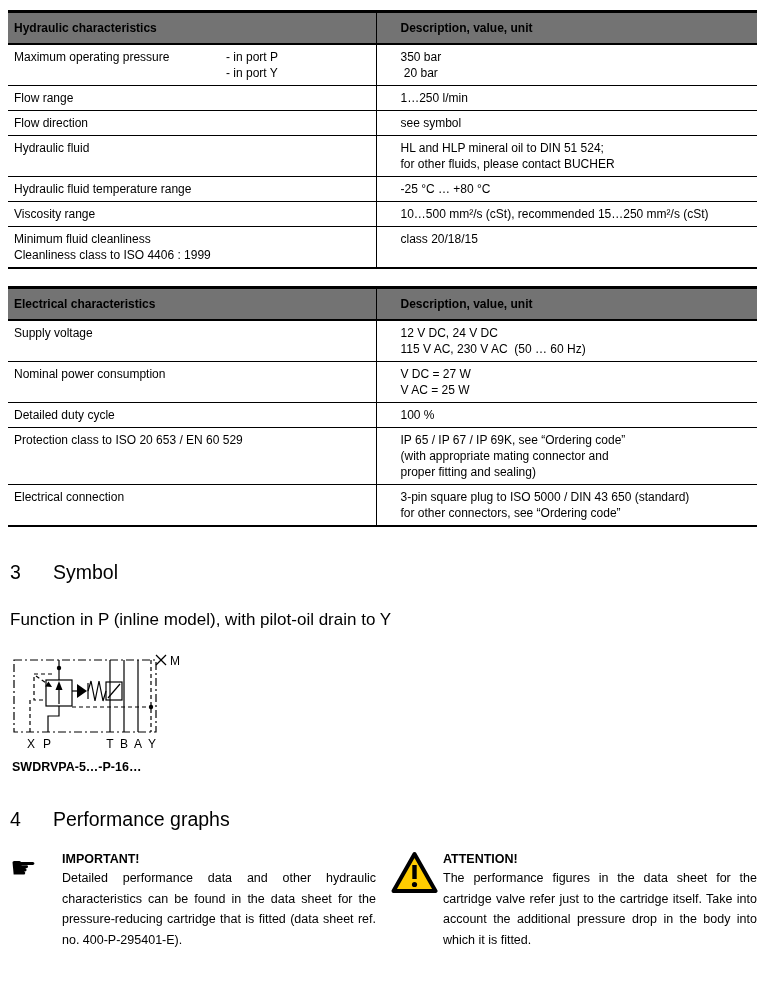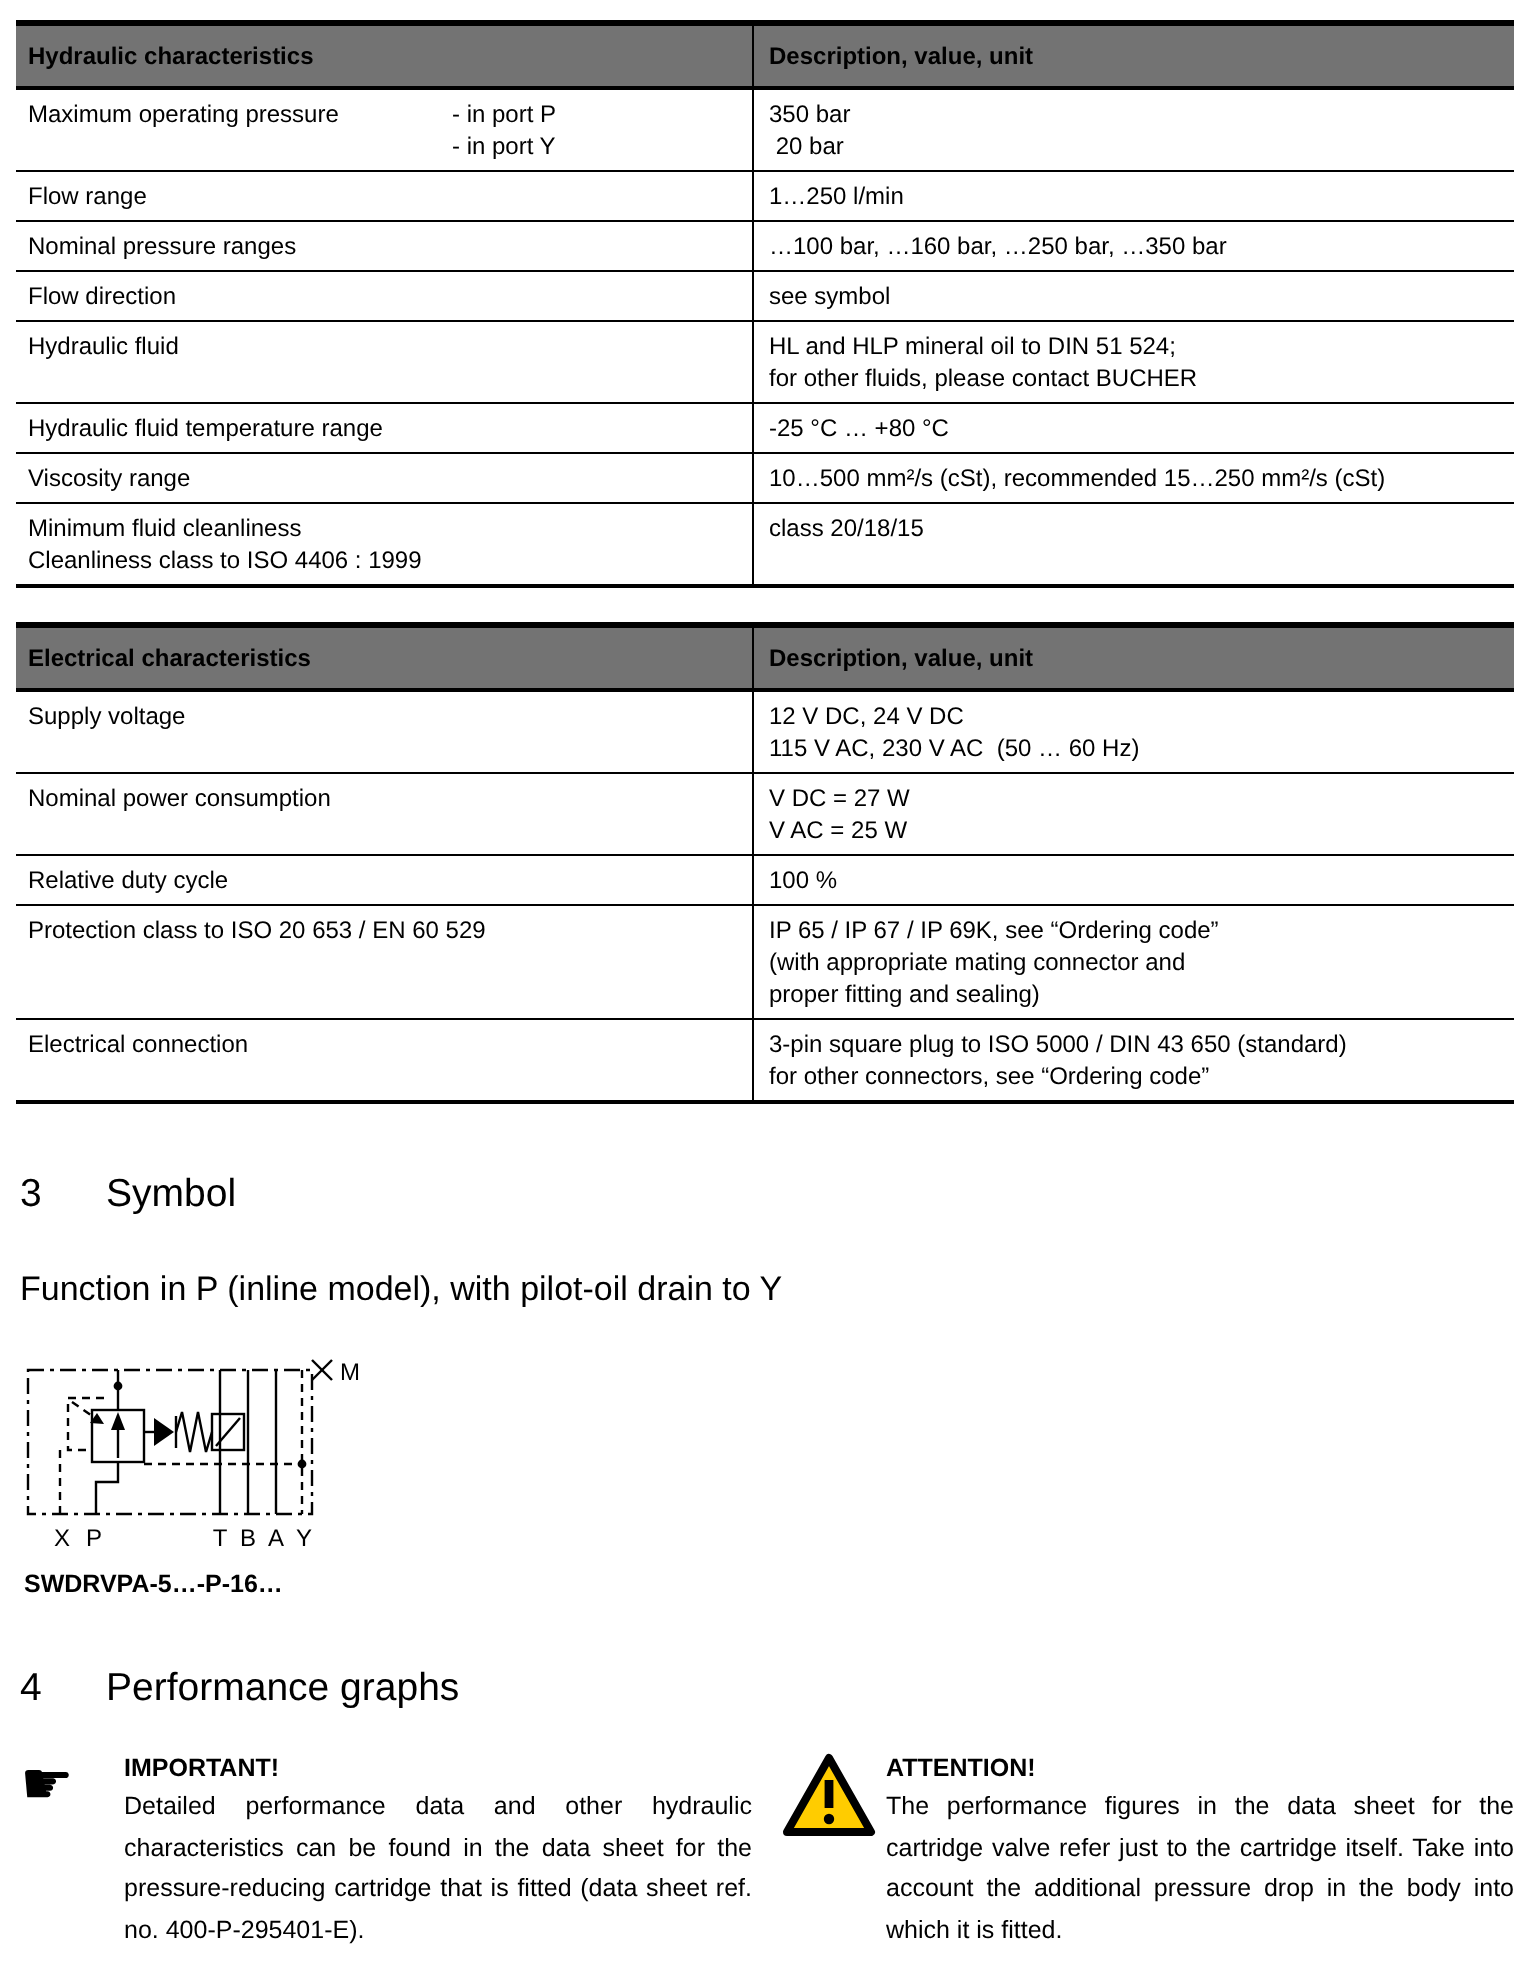--- a/index.html
+++ b/index.html
@@ -9,21 +9,21 @@
   
   table.spec-table{border-collapse:collapse;width:749px;table-layout:fixed;
     border-top:3px solid #000;border-bottom:2px solid #000;}
   table.spec-table col.c1{width:368px;}
   table.spec-table th, table.spec-table td{
     font-size:12px;line-height:16px;text-align:left;vertical-align:top;
     padding:4px 8px 4px 6px;border-bottom:1px solid #000;}
   table.spec-table thead th{
     background:#737373;font-weight:bold;padding-top:7px;padding-bottom:7px;
     border-bottom:2px solid #000;}
-  table.spec-table th+th, table.spec-table td+td{border-left:1px solid #000;padding-left:8px;}
+  table.spec-table th+th, table.spec-table td+td{border-left:1px solid #000;padding-left:24px;}
   .pre{white-space:pre-line;}
   .split{display:flex;}
   .split .lbl{width:212px;flex:none;}
   .pad-lg td{padding-bottom:14px;}
   .tbl-gap{margin-top:17px;}
 
   
   .heading{display:flex;align-items:baseline;font-size:19.5px;line-height:23px;margin:34px 0 0 2px;}
   .heading .hnum{width:43px;flex:none;}
 
@@ -74,24 +74,20 @@
           </div>
         </td>
         <td class="pre">350 bar
 &nbsp;20 bar</td>
       </tr>
       <tr>
         <td>Flow range</td>
         <td class="pre">1…250 l/min</td>
       </tr>
       <tr>
-        <td>Nominal pressure ranges</td>
-        <td class="pre">…100 bar, …160 bar, …250 bar, …350 bar</td>
-      </tr>
-      <tr>
         <td>Flow direction</td>
         <td class="pre">see symbol</td>
       </tr>
       <tr>
         <td>Hydraulic fluid</td>
         <td class="pre">HL and HLP mineral oil to DIN 51 524;
 for other fluids, please contact BUCHER</td>
       </tr>
       <tr>
         <td>Hydraulic fluid temperature range</td>
@@ -125,21 +121,21 @@
         <td>Supply voltage</td>
         <td class="pre">12 V DC, 24 V DC
 115 V AC, 230 V AC &nbsp;(50 … 60 Hz)</td>
       </tr>
       <tr>
         <td>Nominal power consumption</td>
         <td class="pre">V DC = 27 W
 V AC = 25 W</td>
       </tr>
       <tr>
-        <td>Relative duty cycle</td>
+        <td>Detailed duty cycle</td>
         <td class="pre">100 %</td>
       </tr>
       <tr>
         <td>Protection class to ISO 20 653 / EN 60 529</td>
         <td class="pre">IP 65 / IP 67 / IP 69K, see “Ordering code”
 (with appropriate mating connector and
 proper fitting and sealing)</td>
       </tr>
       <tr>
         <td>Electrical connection</td>

